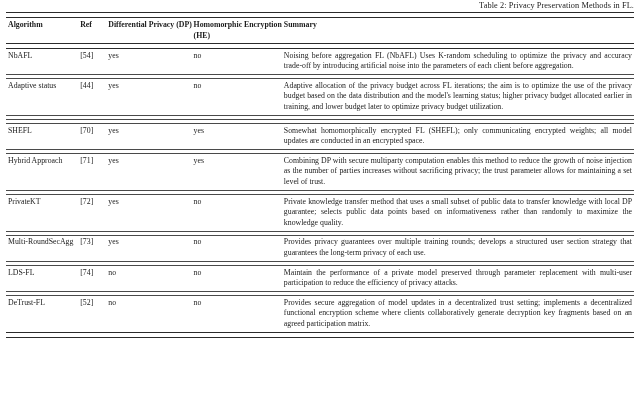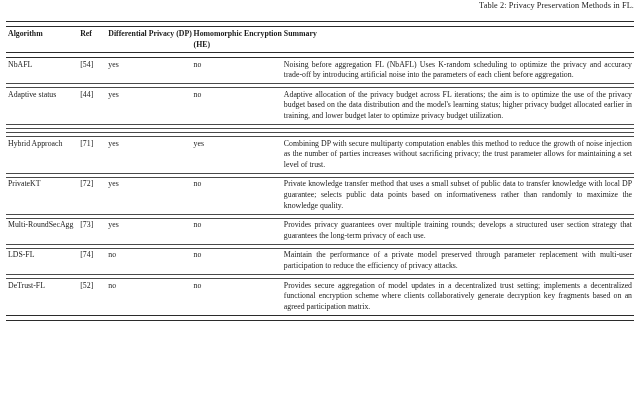--- a/index.html
+++ b/index.html
@@ -28,21 +28,21 @@
     line-height: 10px;
     padding-top: 1px;
     color: #1a1a1a;
     letter-spacing: 0.01em;
   }
   table.ptable {
     width: 628px;
     border-collapse: collapse;
     table-layout: fixed;
     font-size: 7.8px;
-    margin-top: 10px;
+    margin-top: 1px;
   }
   table.ptable td, table.ptable th {
     vertical-align: top;
     padding: 0;
     text-align: left;
     border: 0;
   }
   
   tr.rule-top td {
     height: 4px;
@@ -137,20 +137,27 @@
         <td class="cell c-sum">Adaptive allocation of the privacy budget across FL iterations; the aim is to optimize the use of the privacy budget based on the data distribution and the model's learning status; higher privacy budget allocated earlier in training, and lower budget later to optimize privacy budget utilization.</td>
       </tr>
       <tr class="rule-row">
           <td colspan="5"></td>
         </tr>
 
       <tr class="rule-row">
           <td colspan="5"></td>
         </tr>
 
+      <tr>
+        <td class="cell c-alg">SHEFL</td>
+        <td class="cell c-ref">[70]</td>
+        <td class="cell c-dp">yes</td>
+        <td class="cell c-he">yes</td>
+        <td class="cell c-sum">Somewhat homomorphically encrypted FL (SHEFL); only communicating encrypted weights; all model updates are conducted in an encrypted space.</td>
+      </tr>
       <tr class="rule-row">
           <td colspan="5"></td>
         </tr>
 
       <tr>
         <td class="cell c-alg">Hybrid Approach</td>
         <td class="cell c-ref">[71]</td>
         <td class="cell c-dp">yes</td>
         <td class="cell c-he">yes</td>
         <td class="cell c-sum">Combining DP with secure multiparty computation enables this method to reduce the growth of noise injection as the number of parties increases without sacrificing privacy; the trust parameter allows for maintaining a set level of trust.</td>

